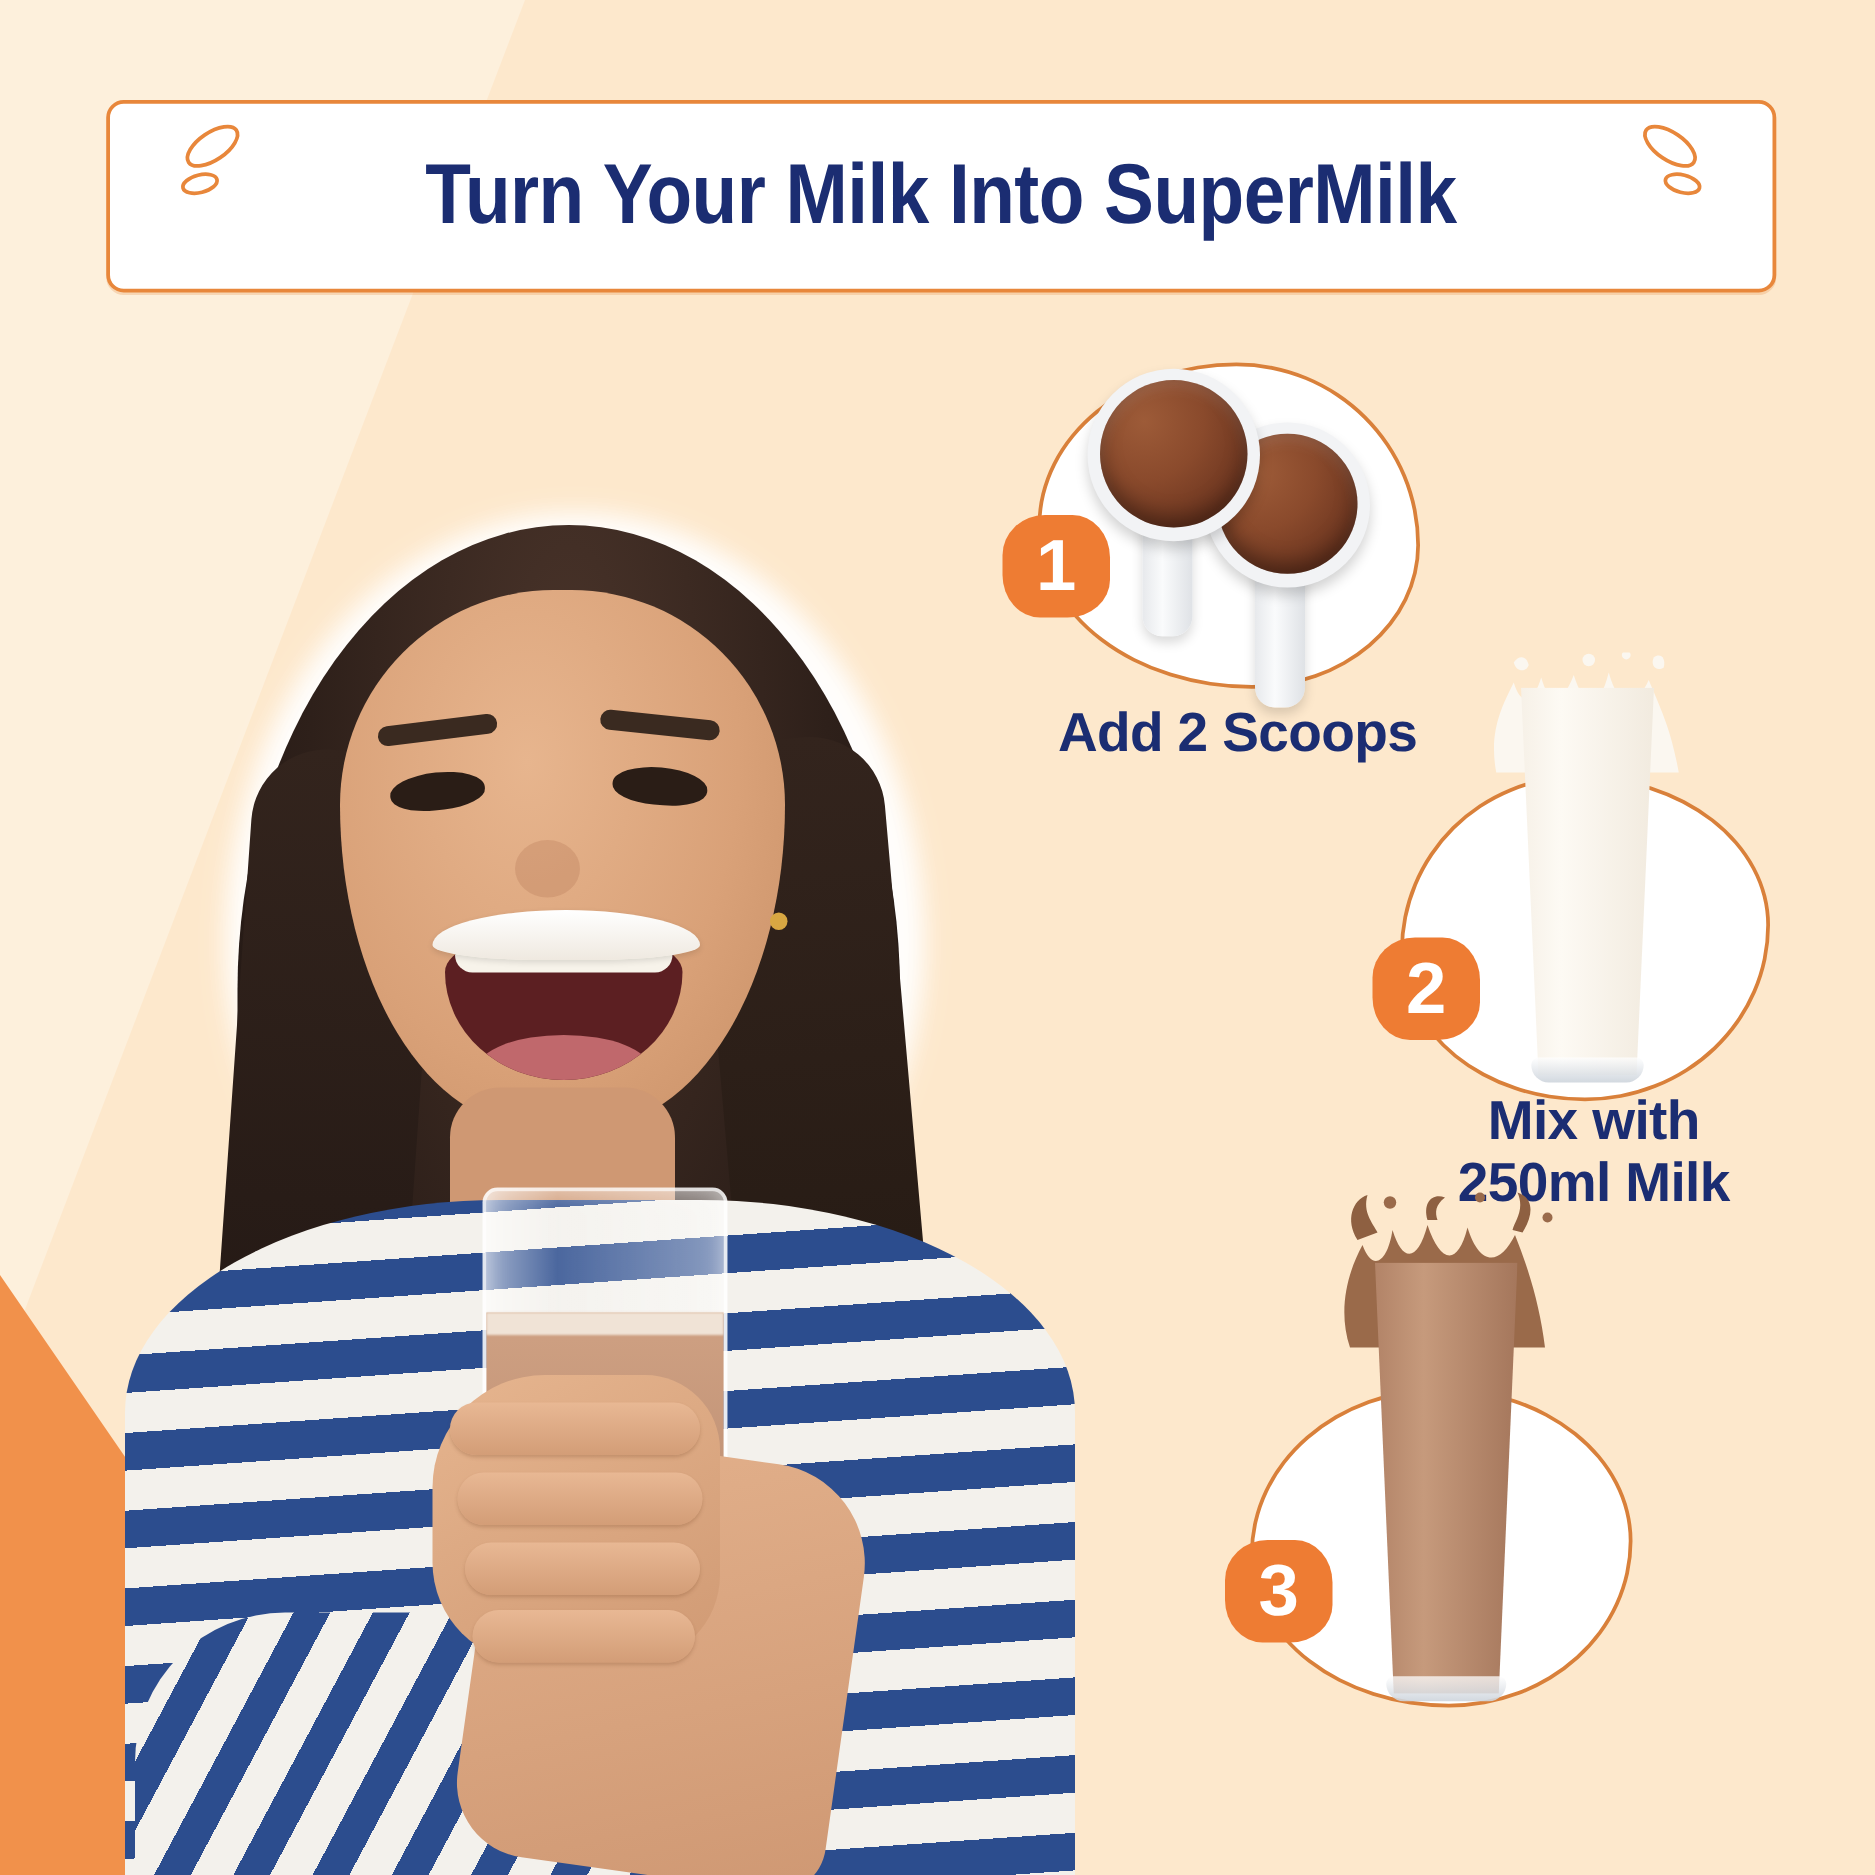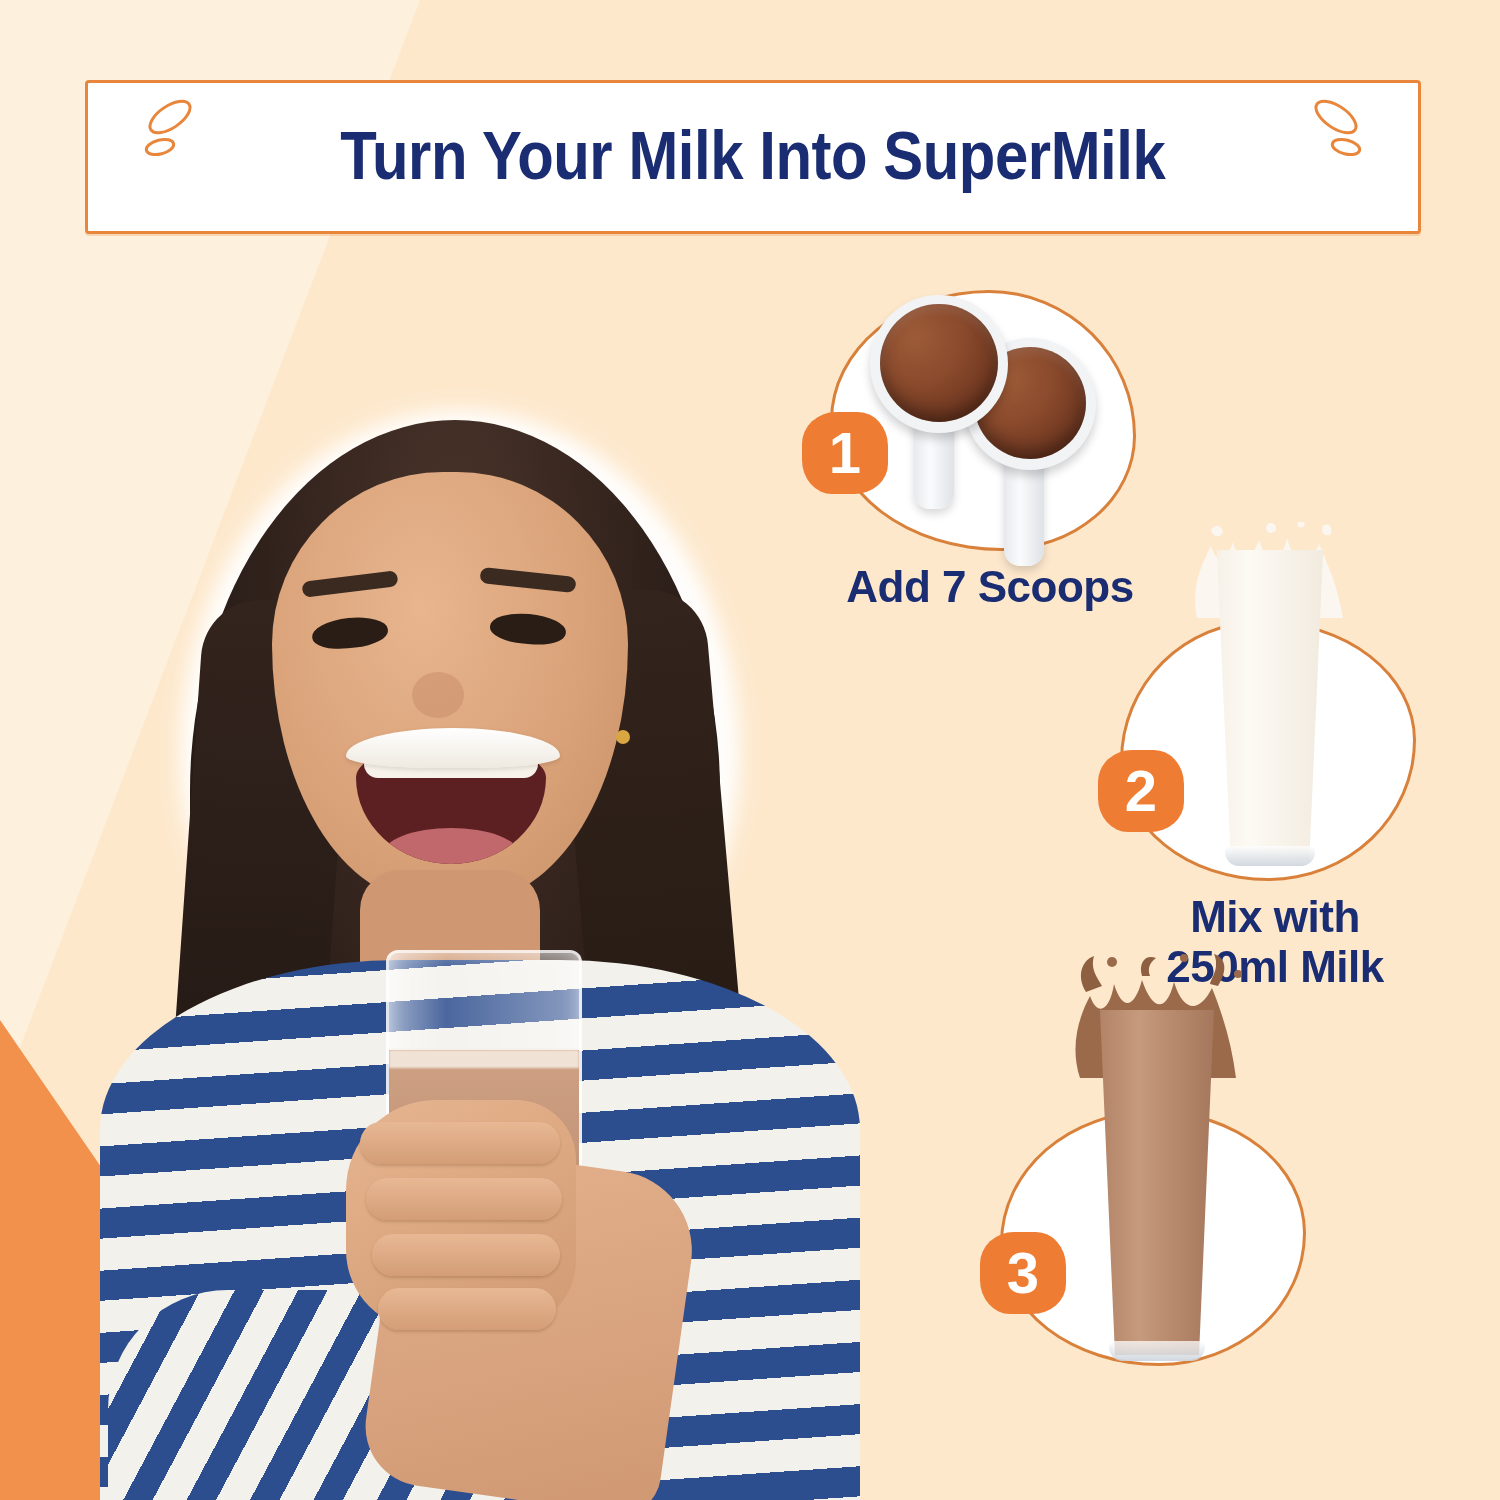--- a/index.html
+++ b/index.html
@@ -31,21 +31,21 @@
     clip-path: polygon(0 60px, 330px 540px, 0 540px);
   }
 
   
   .banner {
     position: absolute;
     left: 85px; top: 80px;
     width: 1330px; height: 148px;
     background: #ffffff;
     border: 3px solid #e8873b;
-    border-radius: 4px;
+    border-radius: 14px;
     box-shadow: 0 2px 0 rgba(232,135,59,0.25);
   }
   .banner-title {
     position: absolute;
     left: 0; right: 0; top: 50%;
     transform: translateY(-52%);
     text-align: center;
     color: #1b2d72;
     font-size: 68px;
     font-weight: bold;
@@ -419,21 +419,21 @@
   <div class="scoop" style="left:36px; top:5px; width:155px; height:220px;">
     <div class="scoop-handle" style="left:48px; top:92px; width:40px; height:122px;"></div>
     <div class="scoop-cup" style="left:4px; top:0px; width:138px; height:138px;"></div>
     <div class="scoop-powder" style="left:14px; top:9px; width:118px; height:118px;"></div>
   </div>
 
   <div class="badge" style="left:-28px; top:122px;">
     <span>1</span>
   </div>
 
-  <div class="step-label" style="left:-60px; top:272px; width:440px;">Add 7 Scoops</div>
+  <div class="step-label" style="left:-60px; top:272px; width:440px;">Add 2 Scoops</div>
 </div>
 
 <div class="step" style="left:1120px; top:620px; width:320px; height:400px;">
 
   <div class="blob blob-2"></div>
 
   <div class="tall-glass" style="left:80px; top:-70px; width:140px; height:310px;">
     <svg class="splash" style="top:-28px; width:190px; height:110px;" viewBox="0 0 190 110">
       <path d="M22 96 C16 64 26 44 36 24 C42 44 52 40 58 20 C64 42 74 44 84 18
                C92 44 104 48 112 16 C120 46 134 44 144 22 C154 46 162 62 168 96 Z" fill="#fbf7f0"></path>
@@ -443,21 +443,21 @@
       <circle cx="126" cy="2" r="3.5" fill="#fbf7f0"></circle>
     </svg>
     <div class="tg-body" style="background:linear-gradient(90deg,#f3ece1,#fdfaf4 35%,#efe7da);"></div>
     <div class="tg-foot"></div>
   </div>
 
   <div class="badge" style="left:-22px; top:130px;">
     <span>2</span>
   </div>
 
-  <div class="step-label" style="left:-55px; top:272px; width:420px;">Mix with
+  <div class="step-label" style="left:-55px; top:252px; width:420px;">Mix with
 250ml Milk</div>
 </div>
 
 <div class="step" style="left:1000px; top:1110px; width:320px; height:390px;">
 
   <div class="blob blob-3"></div>
 
   <div class="tall-glass" style="left:82px; top:-100px; width:150px; height:345px;">
     <svg class="splash" style="top:-58px; width:230px; height:140px;" viewBox="0 0 230 140">
       <path d="M38 126 C28 96 36 66 48 44 C56 66 68 58 72 32 C80 58 92 58 100 28

